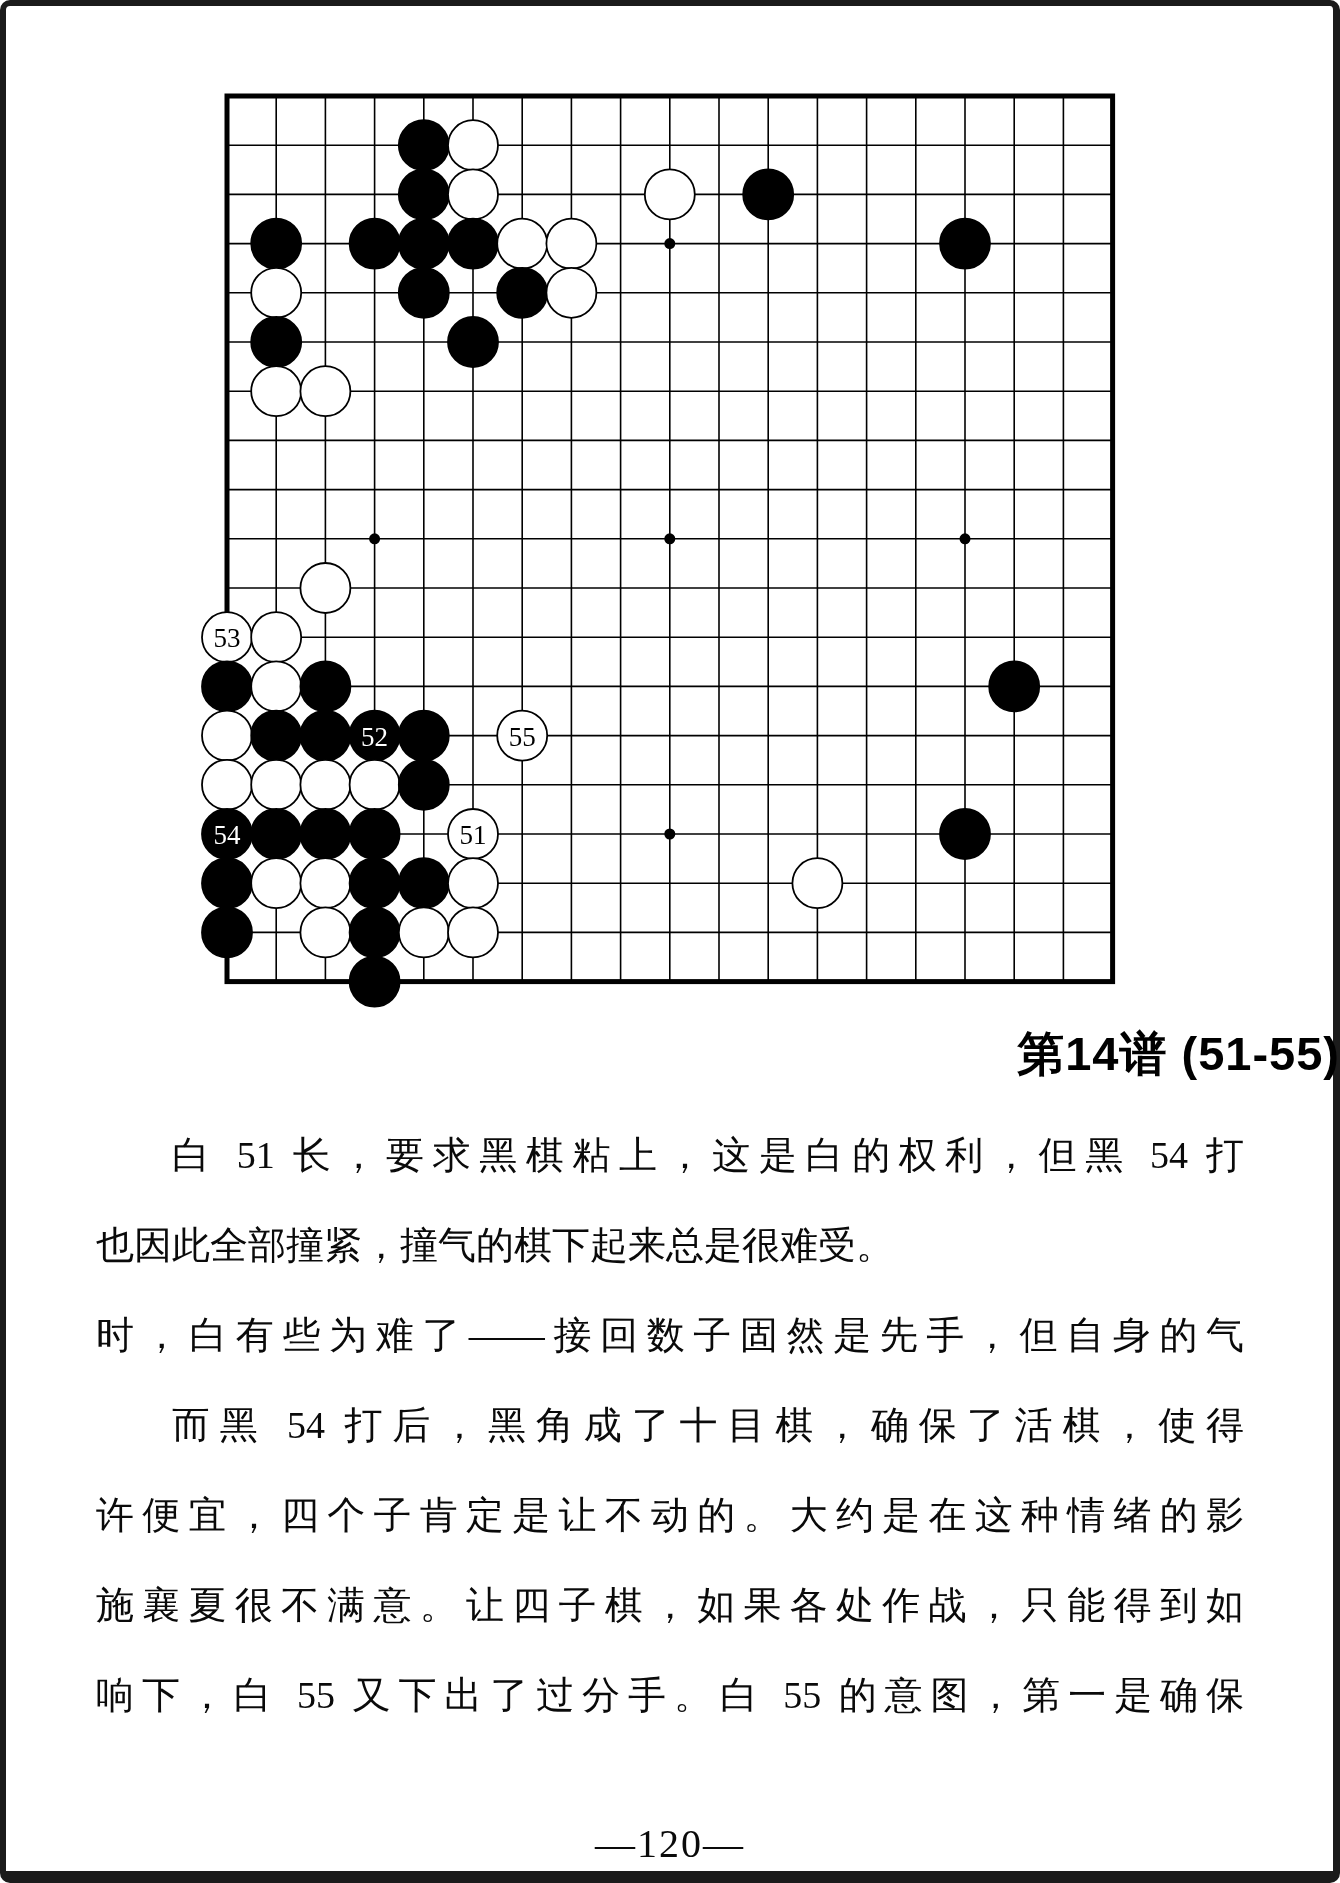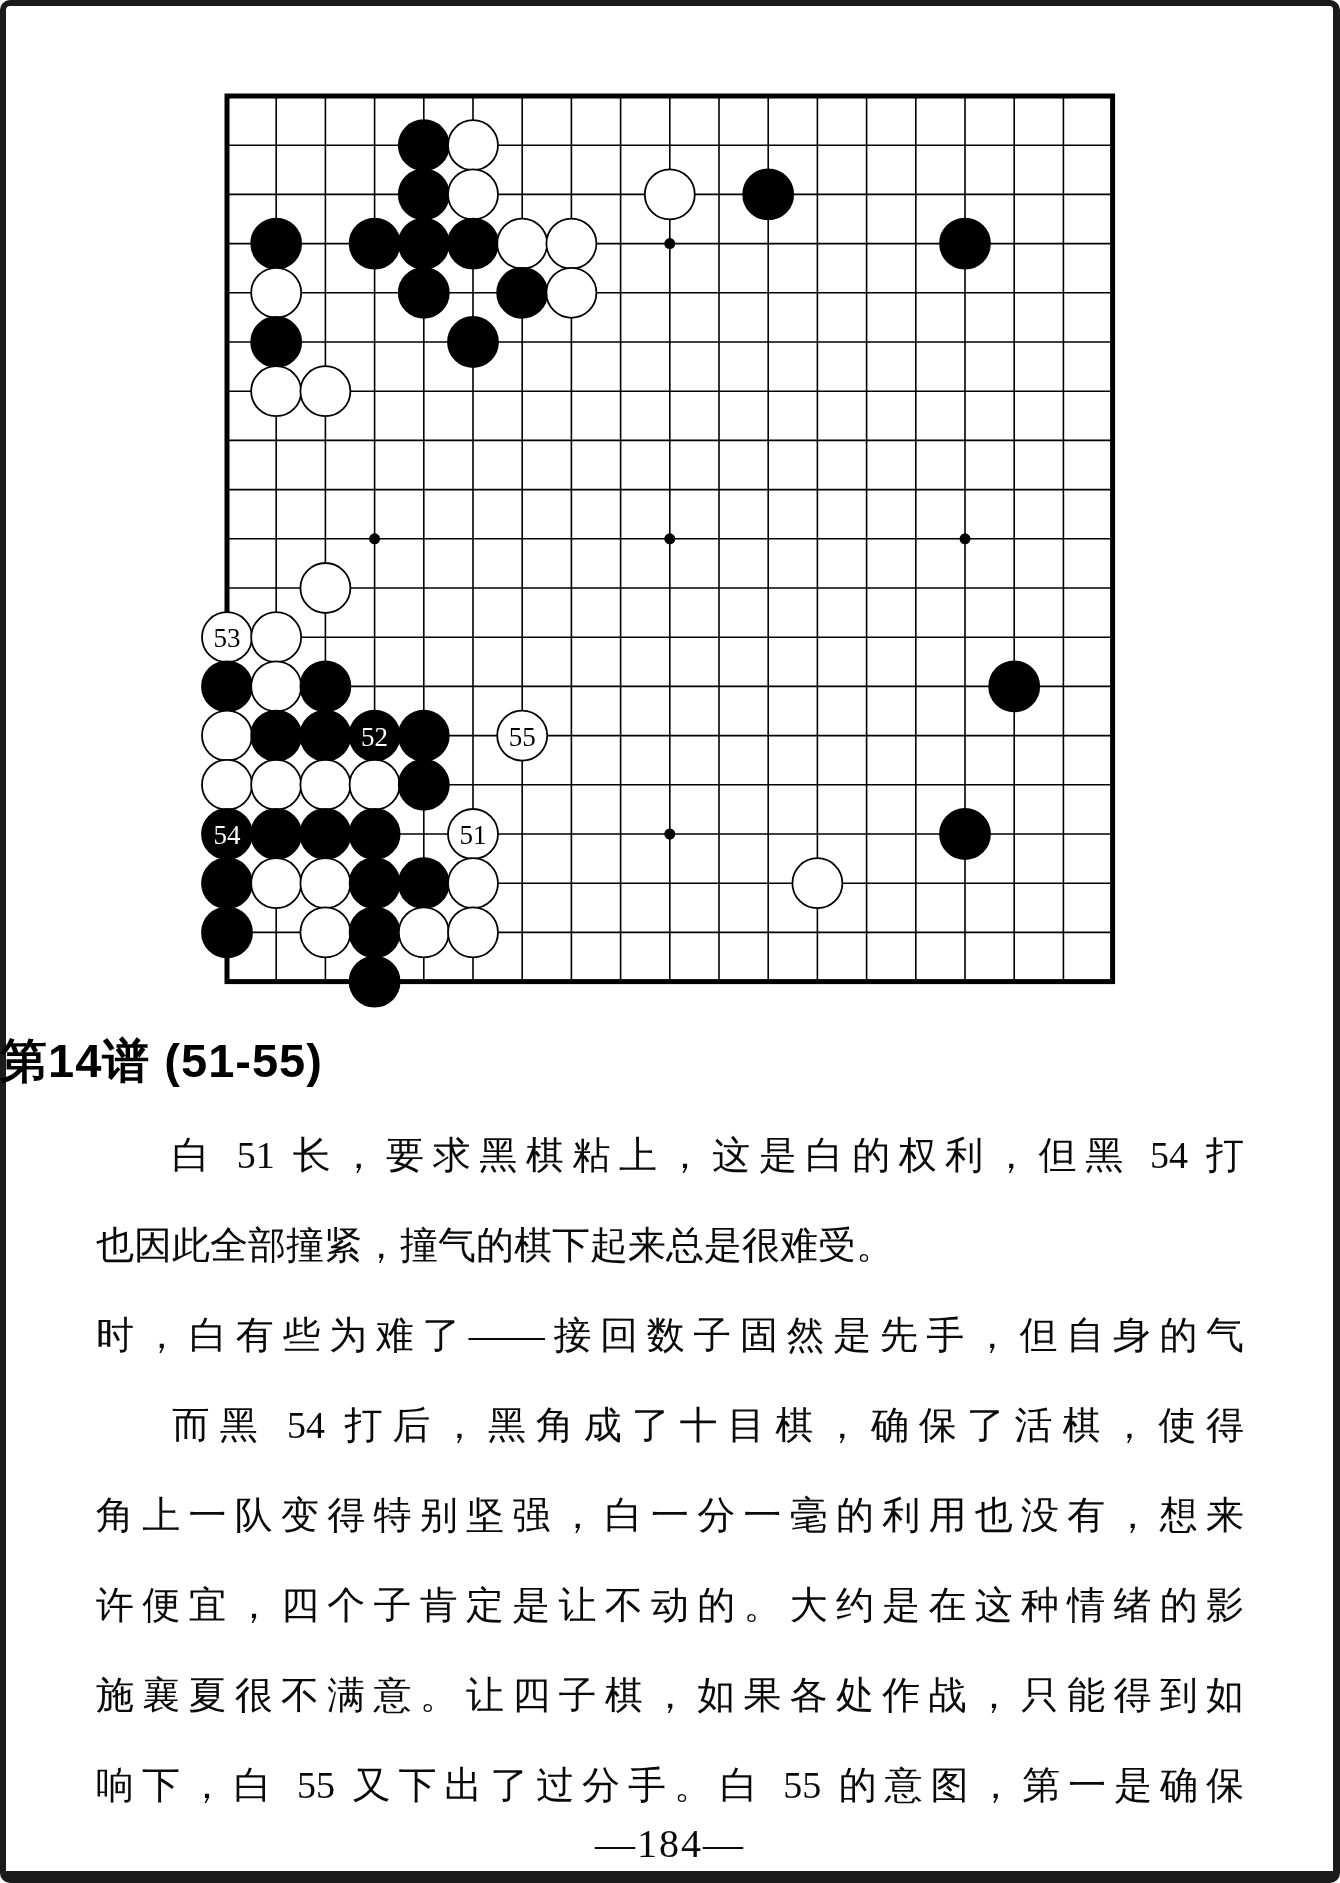--- a/index.html
+++ b/index.html
@@ -9,25 +9,24 @@
     overflow:hidden;
   }
   .page-frame{
     position:absolute;left:0;top:0;right:0;bottom:0;
     border-style:solid;border-color:#1b1b1b;
     border-width:6px 7px 12px 6px;border-radius:10px;
     box-sizing:border-box;pointer-events:none;
   }
   .board-wrap{position:absolute;left:197px;top:66px;width:946px;height:946px;}
   .caption{
-    position:absolute;left:0;top:1026px;width:1340px;text-align:left;
+    position:absolute;left:0;top:1026px;width:1340px;text-align:right;
     font-family:"Liberation Sans","DejaVu Sans",sans-serif;
     font-weight:bold;font-size:47px;line-height:56px;color:#000;
     letter-spacing:1px;
-    margin-top:7px;
   }
   .bodytext{
     position:absolute;left:96px;top:1110px;width:1148px;
     font-size:38px;line-height:90px;color:#0a0a0a;
   }
   .line{height:90px;overflow:hidden;}
   .line.justify{text-align:justify;text-align-last:justify;}
   .line.indent{text-indent:2em;}
   .page-number{
     position:absolute;left:0;top:1820px;width:1340px;text-align:center;
@@ -151,19 +150,18 @@
     </svg>
 </div>
 
 <div class="caption">第14谱 (51-55)</div>
 
 <div class="bodytext">
     <div class="line justify indent">白 51 长，要求黑棋粘上，这是白的权利，但黑 54 打</div>
     <div class="line">也因此全部撞紧，撞气的棋下起来总是很难受。</div>
     <div class="line justify">时，白有些为难了——接回数子固然是先手，但自身的气</div>
     <div class="line justify indent">而黑 54 打后，黑角成了十目棋，确保了活棋，使得</div>
-    <div class="line justify">角上一队变得特别坚强，白一分一毫的利用也没有，想来</div>
     <div class="line justify">许便宜，四个子肯定是让不动的。大约是在这种情绪的影</div>
     <div class="line justify">施襄夏很不满意。让四子棋，如果各处作战，只能得到如</div>
     <div class="line justify">响下，白 55 又下出了过分手。白 55 的意图，第一是确保</div>
   </div>
 
-<div class="page-number">—184—</div>
+<div class="page-number">—120—</div>
 
 </body></html>

